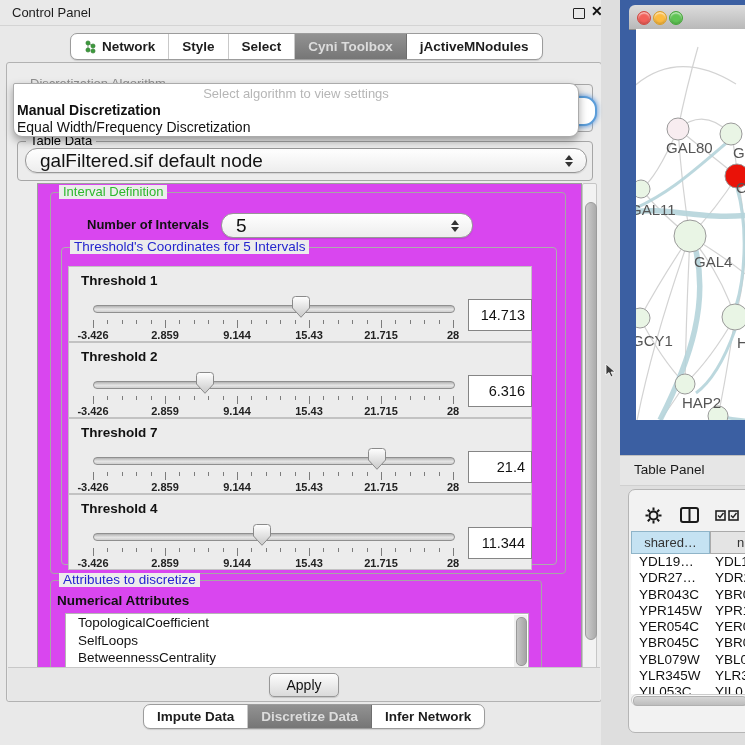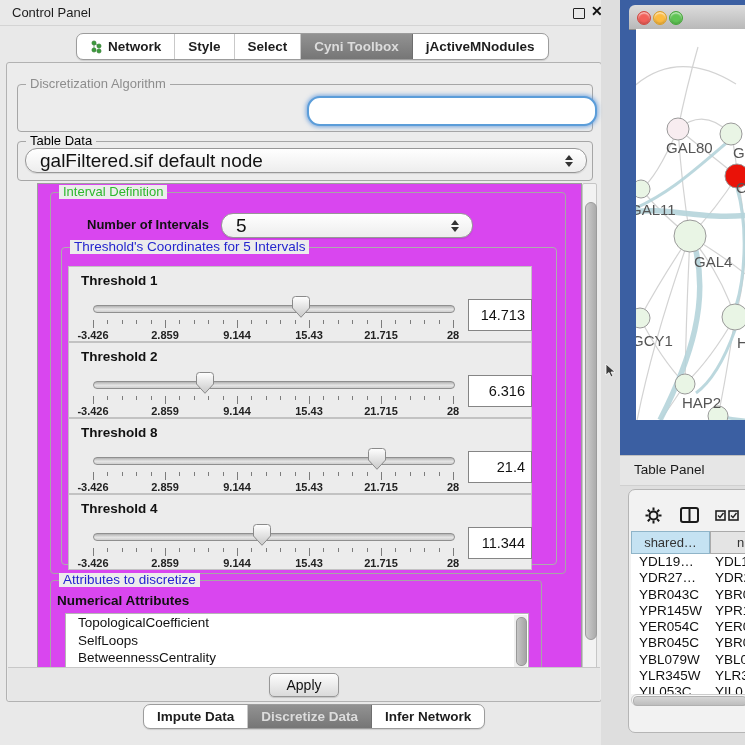--- a/index.html
+++ b/index.html
@@ -12,21 +12,21 @@
   #cp-titlebar{left:0;top:0;width:601px;height:25px;border-bottom:1px solid #d4d4d4;}
   #cp-title{left:12px;top:5px;font-size:13px;color:#1c1c1c;}
   #float-icon{left:573px;top:8px;width:10px;height:9px;border:1.6px solid #222;border-radius:1px;background:transparent;}
   #close-icon{left:591px;top:3px;font-size:14px;font-weight:900;color:#111;}
 
   
   .segbar{display:flex;align-items:stretch;background:#fff;border:1px solid #9c9c9c;border-radius:7px;overflow:hidden;box-shadow:0 1px 1px rgba(0,0,0,.12);}
   .seg{display:flex;align-items:center;gap:5px;padding:0 13px;font-size:13.5px;font-weight:600;color:#1d1d1d;border-right:1px solid #c9c9c9;cursor:default;white-space:nowrap;}
   .seg:last-child{border-right:none;}
   .seg.sel{background:linear-gradient(#929292,#767676);color:#dcdcdc;border-right:1px solid #6e6e6e;}
-  #top-tabbar{left:76px;top:33px;height:25px;}
+  #top-tabbar{left:70px;top:33px;height:25px;}
   #bottom-tabbar{left:143px;top:704px;height:23px;}
   #bottom-tabbar .seg{font-size:13.5px;}
 
   
   #main-panel{left:6px;top:62px;width:594px;height:638px;background:#ececec;border:1px solid #b2b2b2;border-radius:3px;}
 
   .group{position:absolute;border:1px solid #a6a6a6;border-radius:4px;}
   .legend{position:absolute;top:-8px;left:8px;background:#ececec;padding:0 4px;font-size:13px;line-height:14px;white-space:nowrap;}
 
   #algo-group{left:10px;top:21px;width:574px;height:46px;}
@@ -144,20 +144,27 @@
         </div>
       </div>
 
     <div id="main-panel" class="abs">
 
       <div id="algo-group" class="group">
         <div class="legend">Discretization Algorithm</div>
       </div>
       <div id="algo-combo" class="abs"></div>
 
+      <div id="algo-popup" class="abs">
+        <div id="algo-hint">Select algorithm to view settings</div>
+        <div id="algo-items">
+            <div class="popup-item bold">Manual Discretization</div>
+            <div class="popup-item">Equal Width/Frequency Discretization</div>
+          </div>
+      </div>
 
       <div id="tabledata-group" class="group">
         <div class="legend">Table Data</div>
       </div>
       <div id="tabledata-combo" class="abs combo">
         <span>galFiltered.sif default node</span>
         <span class="stepper">
             <span class="up"></span>
             <span class="dn"></span>
           </span>
@@ -264,21 +271,21 @@
                       <linearGradient id="hg1" x1="0" y1="0" x2="0" y2="1">
                         <stop offset="0%" stop-color="#ffffff"></stop>
                         <stop offset="100%" stop-color="#c8c8c8"></stop>
                       </linearGradient>
                     </defs>
                     <path d="M3.5 0.5 H14.5 Q17.5 0.5 17.5 3.5 V12 L9 21.3 L0.5 12 V3.5 Q0.5 0.5 3.5 0.5 Z" fill="url(#hg1)" stroke="#8a8a8a" stroke-width="1"></path>
                   </svg>
                   <div class="thr-value">6.316</div>
                 </div>
                 <div class="thr-panel" style="top: 170px;">
-                  <div class="thr-label">Threshold 8</div>
+                  <div class="thr-label">Threshold 7</div>
                   <div class="thr-track"></div>
                   <div class="tick major" style="left: 24px;"></div>
                   <div class="tick minor" style="left: 38.4px;"></div>
                   <div class="tick minor" style="left: 52.8px;"></div>
                   <div class="tick minor" style="left: 67.2px;"></div>
                   <div class="tick minor" style="left: 81.6px;"></div>
                   <div class="tick major" style="left: 96px;"></div>
                   <div class="tick minor" style="left: 110.4px;"></div>
                   <div class="tick minor" style="left: 124.8px;"></div>
                   <div class="tick minor" style="left: 139.2px;"></div>

